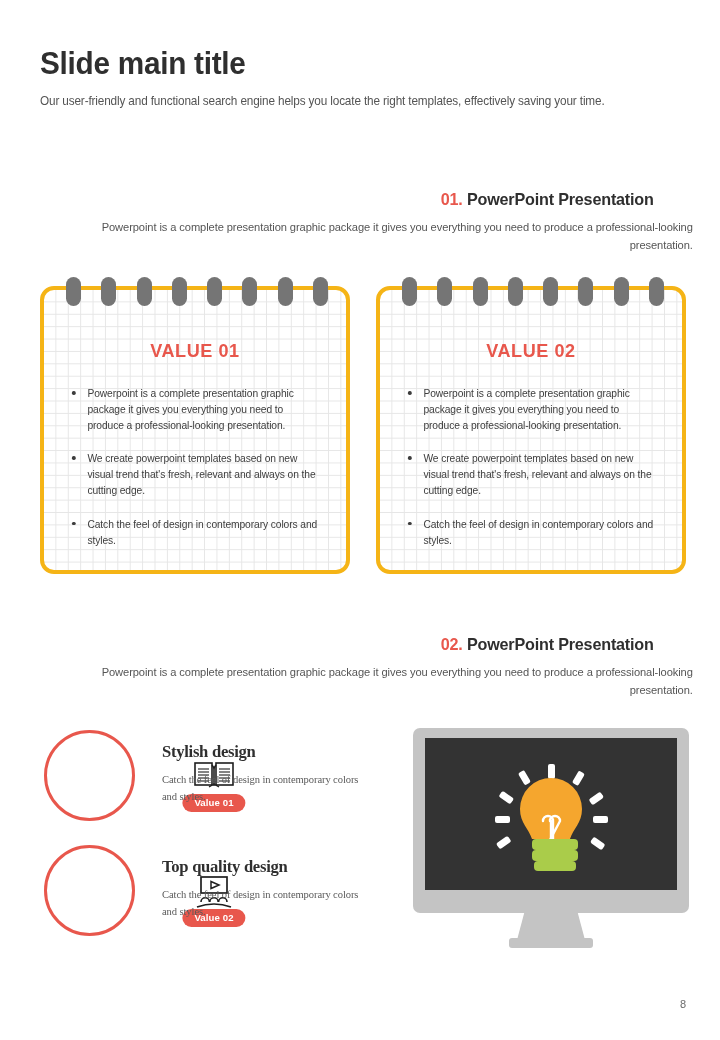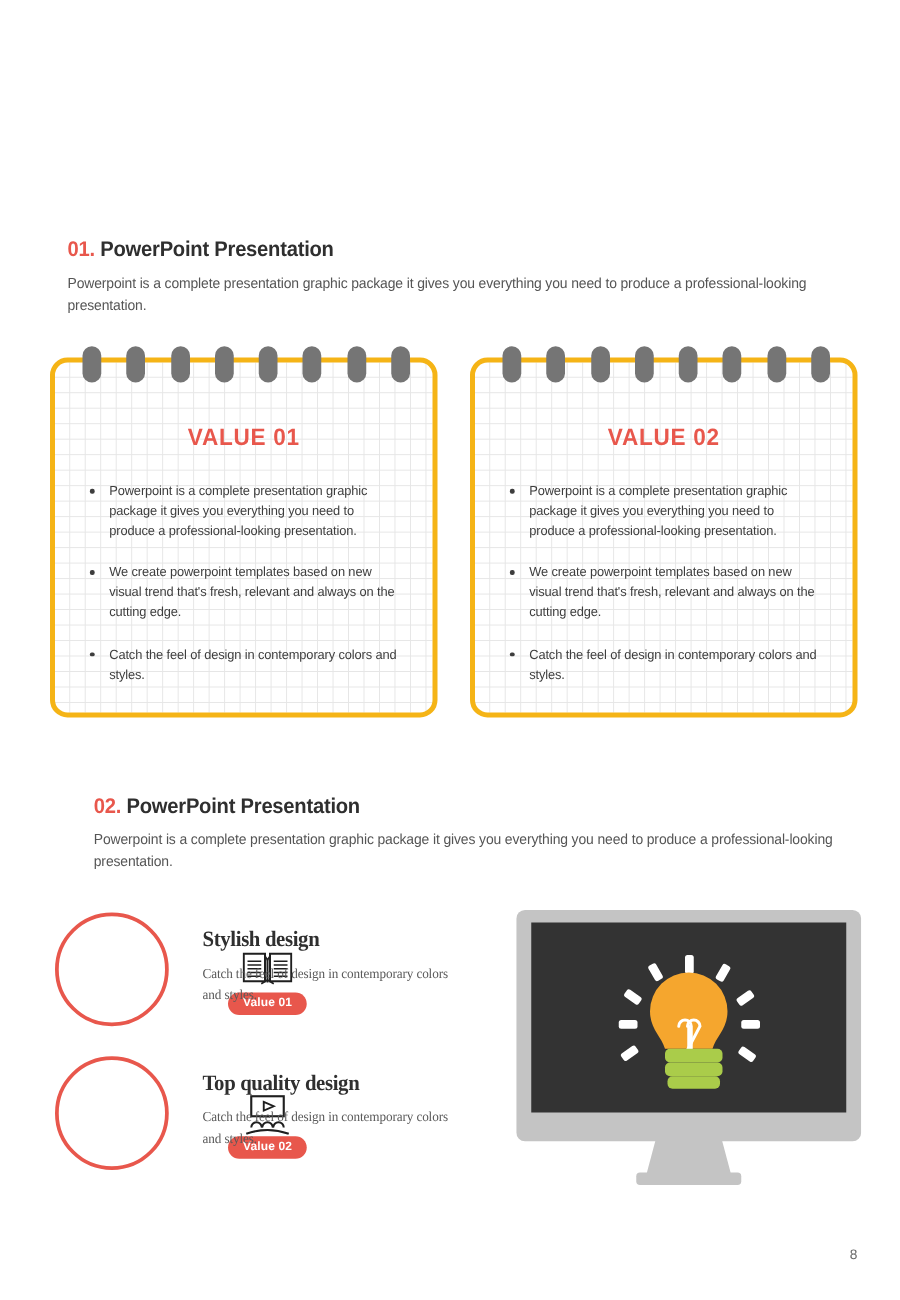--- a/index.html
+++ b/index.html
@@ -47,22 +47,23 @@
     color: #545454;
     letter-spacing: -0.15px;
     transform: scaleX(0.95);
     transform-origin: left center;
     white-space: nowrap;
   }
 
   
   .section-head {
     position: absolute;
-    left: 54px;
+    left: 40px;
     width: 646px;
+    text-align: right;
   }
   .section-title {
     font-size: 17px;
     font-weight: 700;
     color: #2f2f2f;
     letter-spacing: -0.2px;
     transform: scaleX(0.95);
     transform-origin: left center;
   }
   .section-title .num { color: #e8574c; }
@@ -71,21 +72,21 @@
     font-size: 11.6px;
     line-height: 1.55;
     color: #555555;
     letter-spacing: -0.1px;
     transform: scaleX(0.96);
     transform-origin: left center;
     width: 680px;
   }
 
   #section-01 { top: 190px; }
-  #section-02 { top: 635px; margin-left: 21px; }
+  #section-02 { top: 635px; }
 
   
   .cards { position: absolute; left: 40px; top: 286px; width: 646px; height: 288px; }
 
   .note-card {
     position: absolute;
     top: 0;
     width: 310px;
     height: 288px;
     border: 4px solid #f5b416;
@@ -228,20 +229,24 @@
     bottom: 30px;
     font-size: 11px;
     color: #6b6b6b;
   }
 </style>
 </head>
 <body>
 
 <div class="slide">
 
+  <div class="header">
+    <div class="slide-title">Slide main title</div>
+    <div class="slide-subtitle">Our user-friendly and functional search engine helps you locate the right templates, effectively saving your time.</div>
+  </div>
 
   <div class="section-head" id="section-01">
     <div class="section-title">
       <span class="num">01.</span>
       <span>PowerPoint Presentation</span>
     </div>
     <div class="section-desc">Powerpoint is a complete presentation graphic package it gives you everything you need to produce a professional-looking presentation.</div>
   </div>
 
   <div class="cards">

